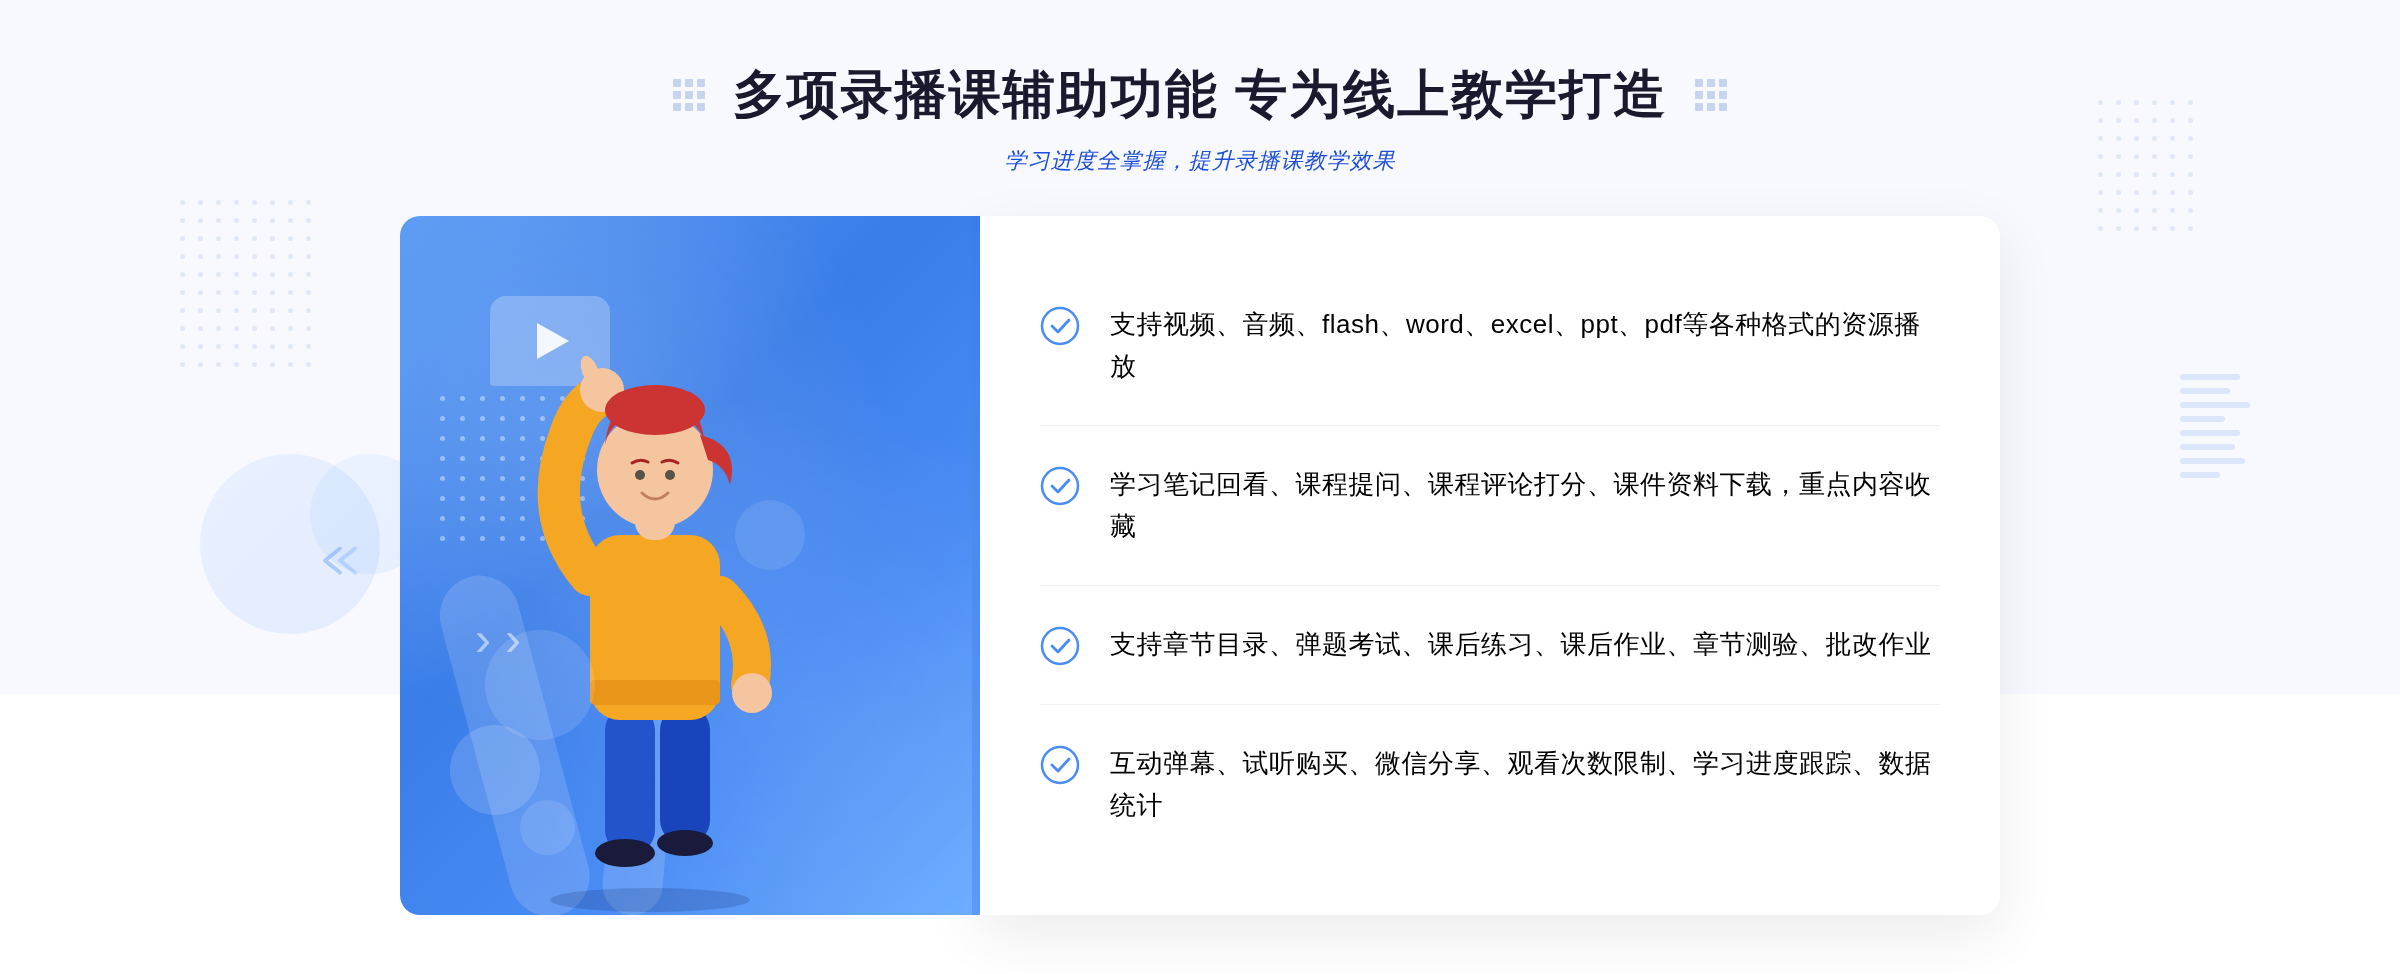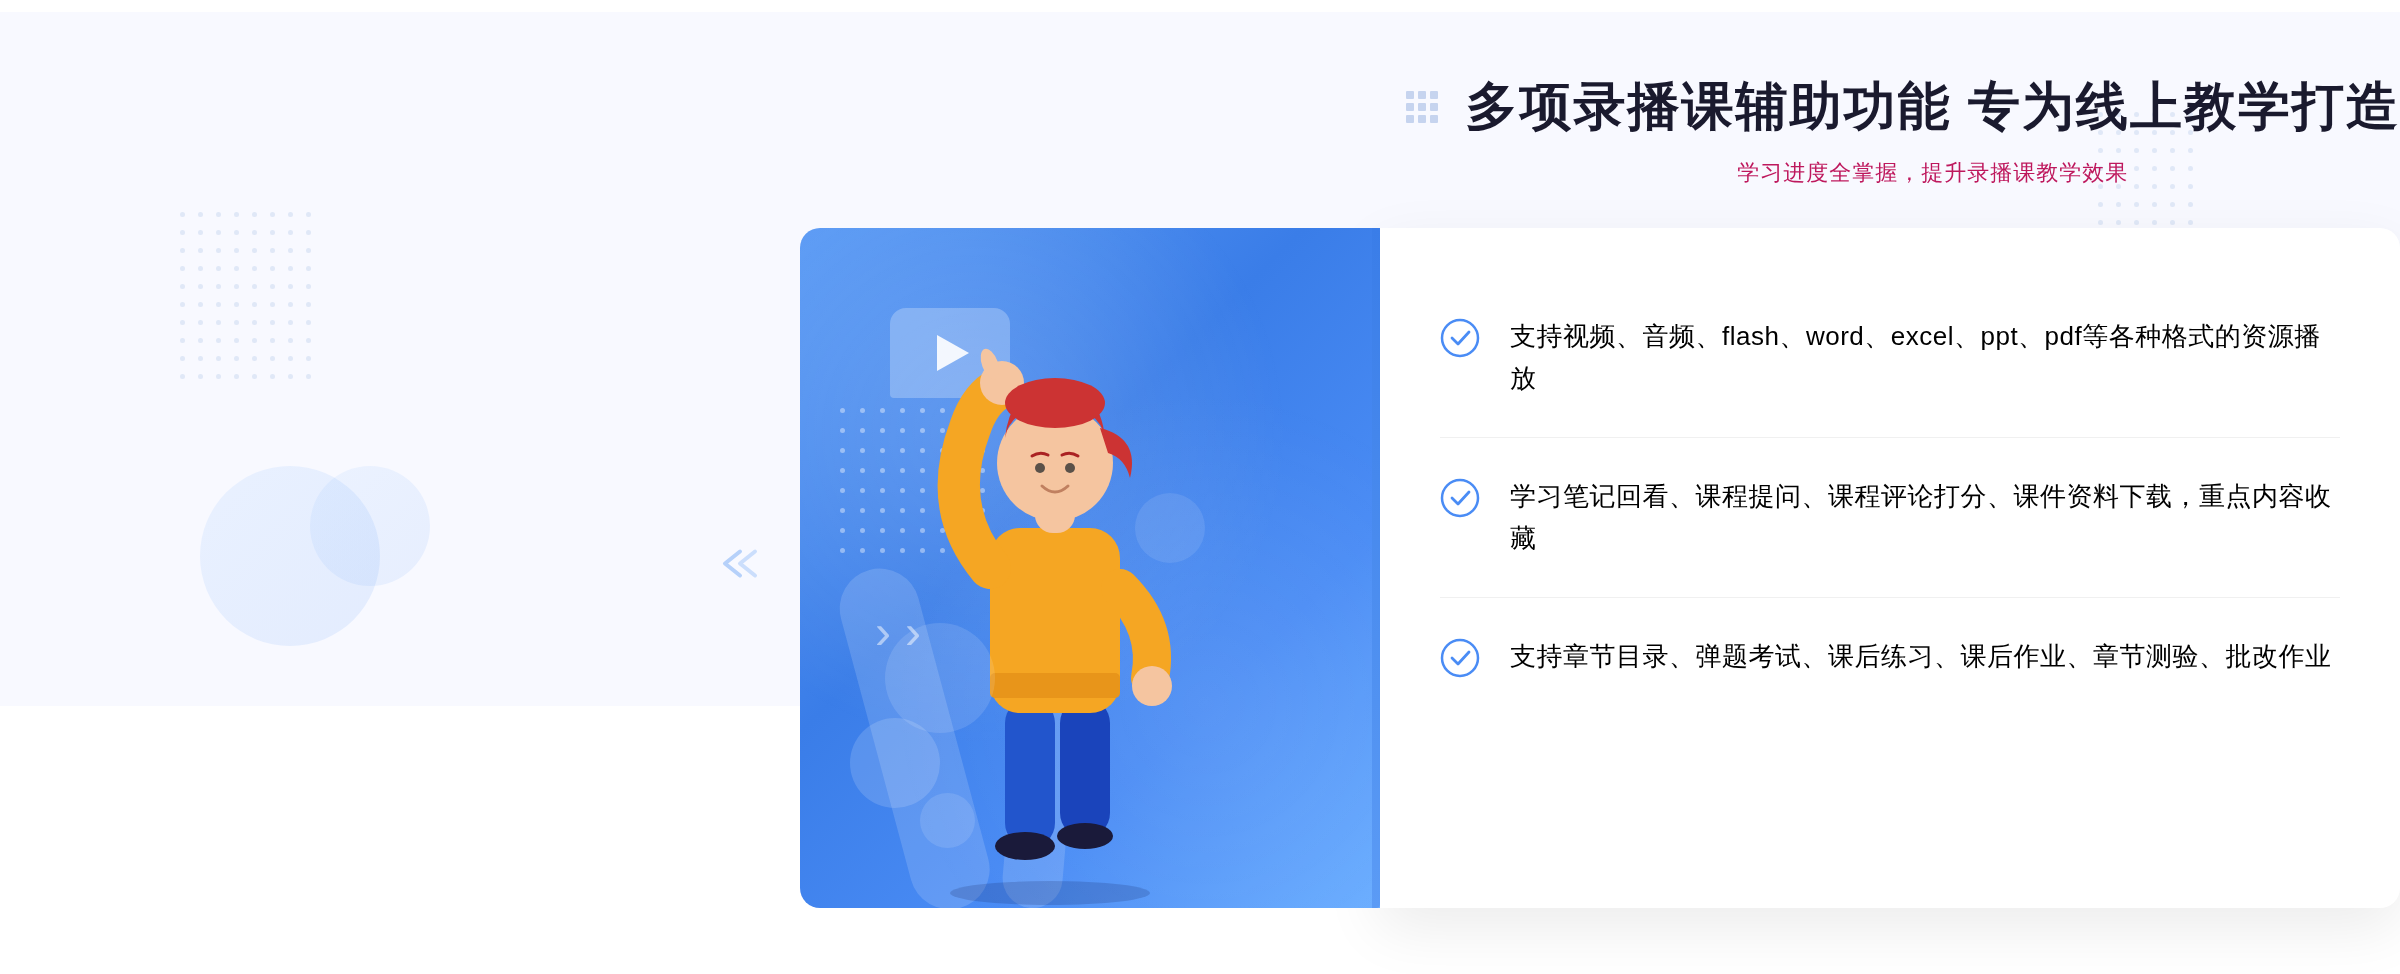--- a/index.html
+++ b/index.html
@@ -17,22 +17,21 @@
       position: relative;
     }
 
     .page-container {
       width: 2400px;
       height: 694px;
       background: #f8f9ff;
       position: relative;
       display: flex;
       flex-direction: column;
-      align-items: flex-end;
-      margin-top: 12px;
+      align-items: center;
     }
 
     
     .dot-pattern {
       position: absolute;
       display: grid;
       gap: 6px;
     }
 
     .dot-pattern .dot {
@@ -99,24 +98,25 @@
       font-size: 52px;
       font-weight: 700;
       color: #1a1a2e;
       letter-spacing: 2px;
       position: relative;
       display: inline-block;
     }
 
     .subtitle {
       font-size: 22px;
-      color: #be185d;
+      color: #1d4ed8;
       margin-top: 16px;
       font-weight: 400;
       letter-spacing: 1px;
+      font-style: italic;
     }
 
     
     .content-area {
       display: flex;
       align-items: stretch;
       width: 1600px;
       position: relative;
       z-index: 10;
     }
@@ -656,20 +656,29 @@
       <div class="feature-item">
         <div class="feature-check-icon">
           <svg viewBox="0 0 40 40" xmlns="http://www.w3.org/2000/svg">
             <circle cx="20" cy="20" r="18" fill="none" stroke="#4a8cf5" stroke-width="2.5"></circle>
             <path d="M12 20 L18 26 L29 14" stroke="#4a8cf5" stroke-width="2.8" fill="none" stroke-linecap="round" stroke-linejoin="round"></path>
           </svg>
         </div>
         <div class="feature-text">支持章节目录、弹题考试、课后练习、课后作业、章节测验、批改作业</div>
       </div>
 
+      <div class="feature-item">
+        <div class="feature-check-icon">
+          <svg viewBox="0 0 40 40" xmlns="http://www.w3.org/2000/svg">
+            <circle cx="20" cy="20" r="18" fill="none" stroke="#4a8cf5" stroke-width="2.5"></circle>
+            <path d="M12 20 L18 26 L29 14" stroke="#4a8cf5" stroke-width="2.8" fill="none" stroke-linecap="round" stroke-linejoin="round"></path>
+          </svg>
+        </div>
+        <div class="feature-text">互动弹幕、试听购买、微信分享、观看次数限制、学习进度跟踪、数据统计</div>
+      </div>
 
     </div>
   </div>
 
   <div class="stripe-deco">
     <div class="stripe-line" style="width:60px;"></div>
     <div class="stripe-line" style="width:50px;"></div>
     <div class="stripe-line" style="width:70px;"></div>
     <div class="stripe-line" style="width:45px;"></div>
     <div class="stripe-line" style="width:60px;"></div>

